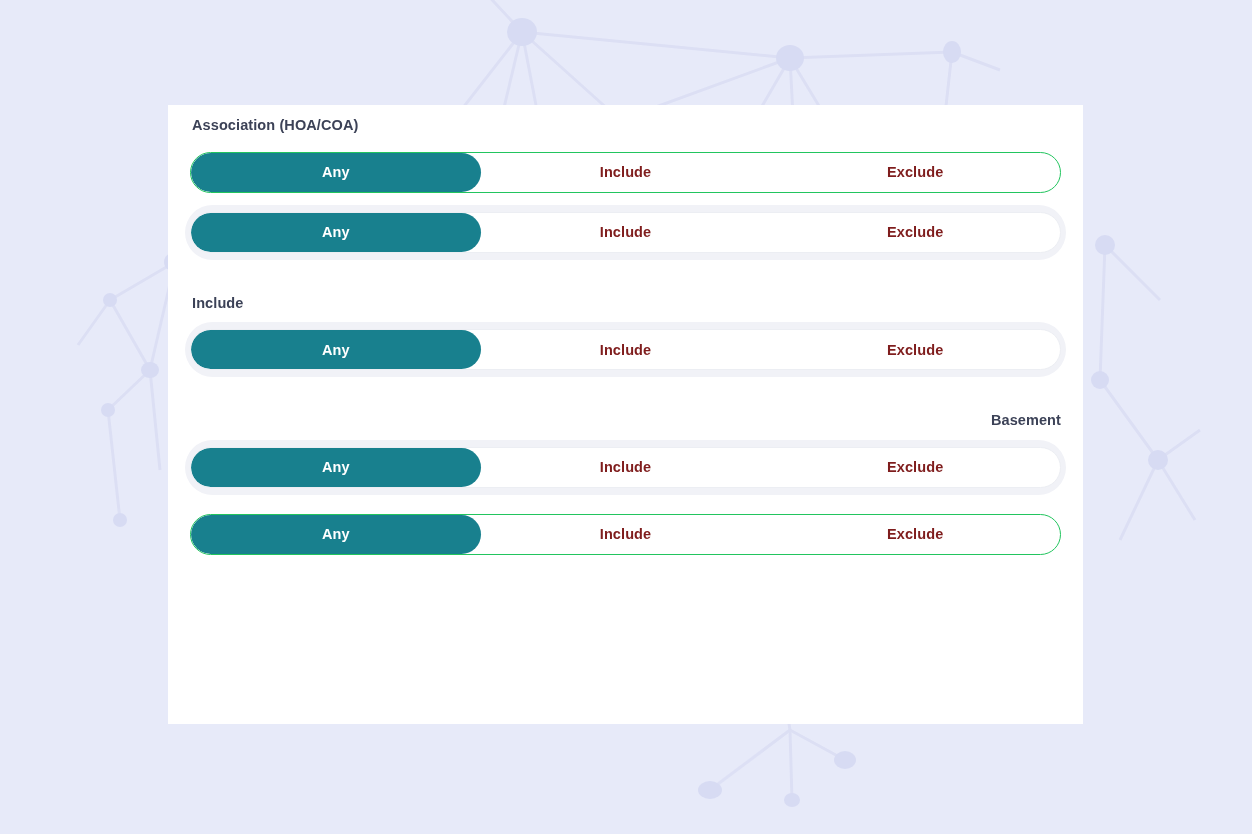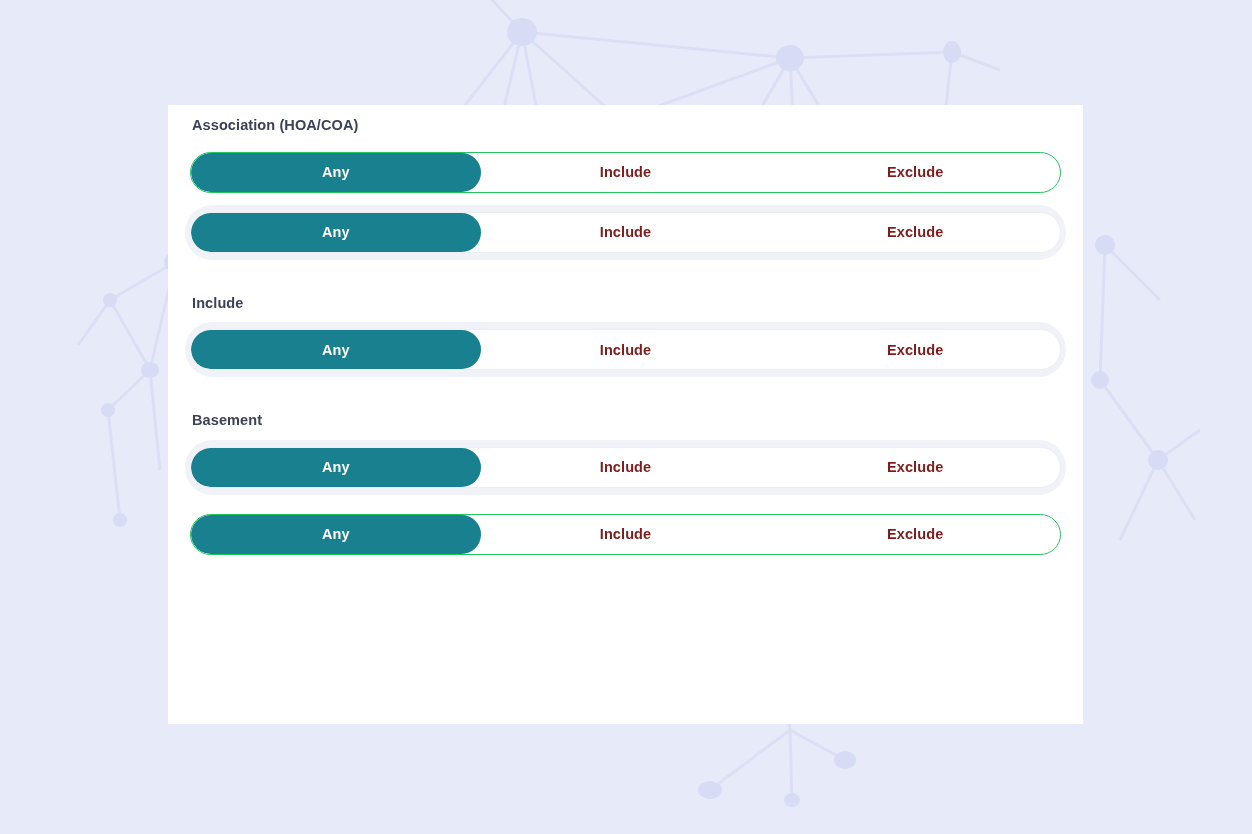--- a/index.html
+++ b/index.html
@@ -107,21 +107,21 @@
   
   .filter-group.g0 .group-label { margin-top: 0px; }
   .filter-group.g0 .segmented-shell { margin-top: 19px; }
 
   .filter-group.g1 .group-label { margin-top: 35px; }
   .filter-group.g1 .segmented-shell { margin-top: 12px; }
 
   .filter-group.g2 .group-label { margin-top: 36px; }
   .filter-group.g2 .segmented-shell { margin-top: 12px; }
 
-  .filter-group.g3 .group-label { margin-top: 36px; }
+  .filter-group.g3 .group-label { margin-top: 36px; text-align: right; }
   .filter-group.g3 .segmented-shell { margin-top: 12px; }
 
   .filter-group.g4 .group-label { margin-top: 36px; }
   .filter-group.g4 .segmented-shell { margin-top: 19px; }
 </style>
 </head>
 <body>
 
 <svg id="bg-network" viewBox="0 0 1252 834" xmlns="http://www.w3.org/2000/svg" aria-hidden="true">
   <g stroke="#dcdff4" stroke-width="3" fill="none" opacity="0.95">

